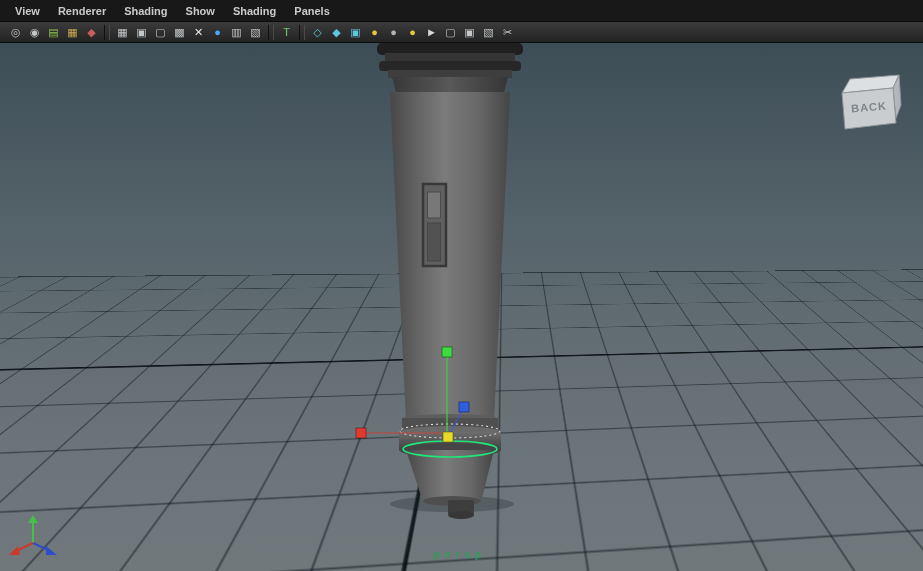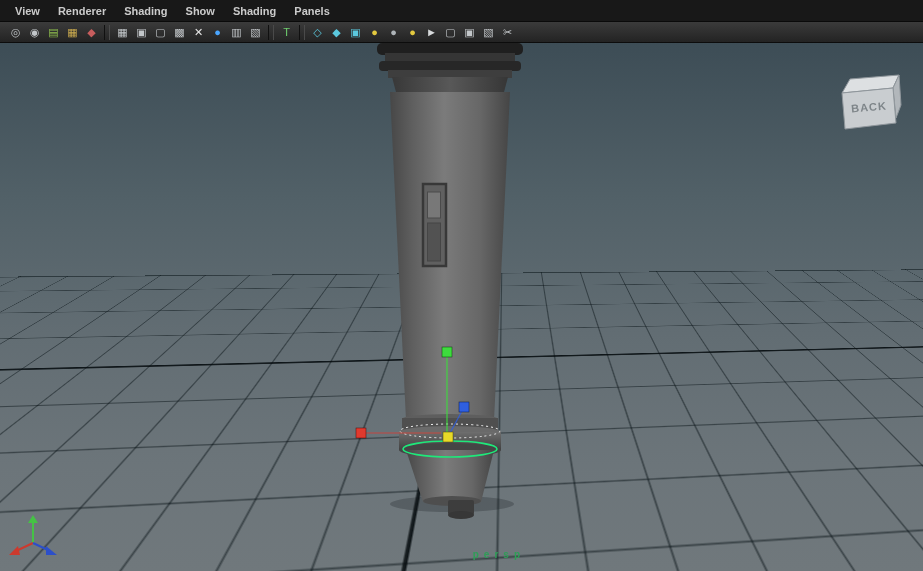--- a/index.html
+++ b/index.html
@@ -32,21 +32,21 @@
       repeating-linear-gradient(to bottom, rgba(8,18,22,0.50) 0 1px, transparent 1px 40px),
       repeating-linear-gradient(to right, rgba(8,18,22,0.50) 0 1px, transparent 1px 40px);
     background-position:0 29px,0 0;
     border-top:1px solid rgba(8,18,22,0.55);}
   .axis-h{position:absolute;left:0;right:0;top:149px;height:2px;background:rgba(4,10,13,0.8);}
   .axis-v{position:absolute;top:0;bottom:0;left:50%;width:2px;margin-left:-1px;background:rgba(4,10,13,0.8);}
 
   #scene-svg{position:absolute;left:0;top:0;z-index:2;}
 
   
-  #persp-label{position:absolute;left:395px;top:506px;width:130px;text-align:right;z-index:3;
+  #persp-label{position:absolute;left:395px;top:506px;width:130px;text-align:center;z-index:3;
     color:#2e9e57;font-size:10px;letter-spacing:5px;font-weight:bold;}
 </style>
 </head>
 <body>
 
 <div id="app">
 
   <div id="menubar">
     <span class="menu-item">View</span>
     <span class="menu-item">Renderer</span>

